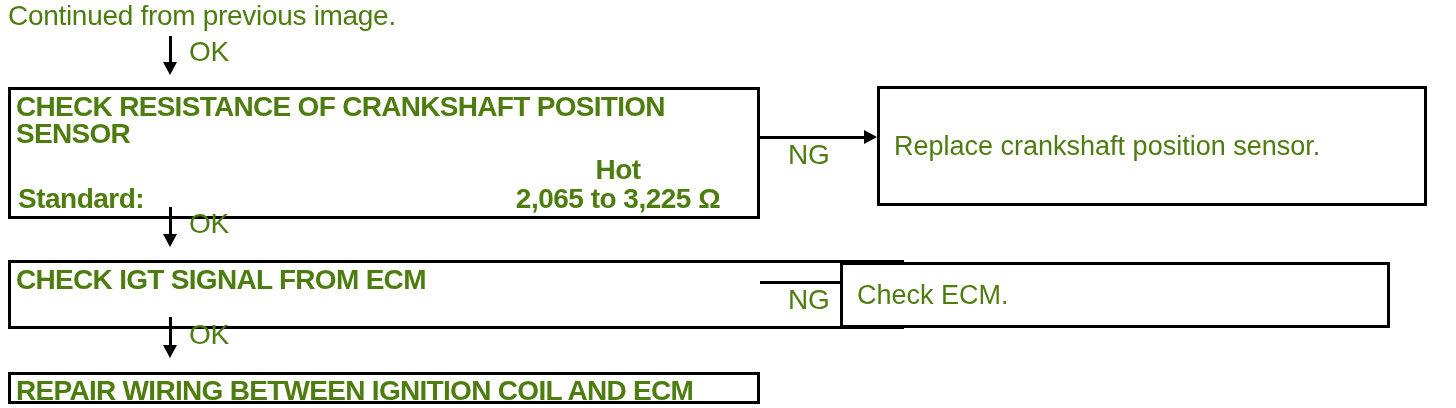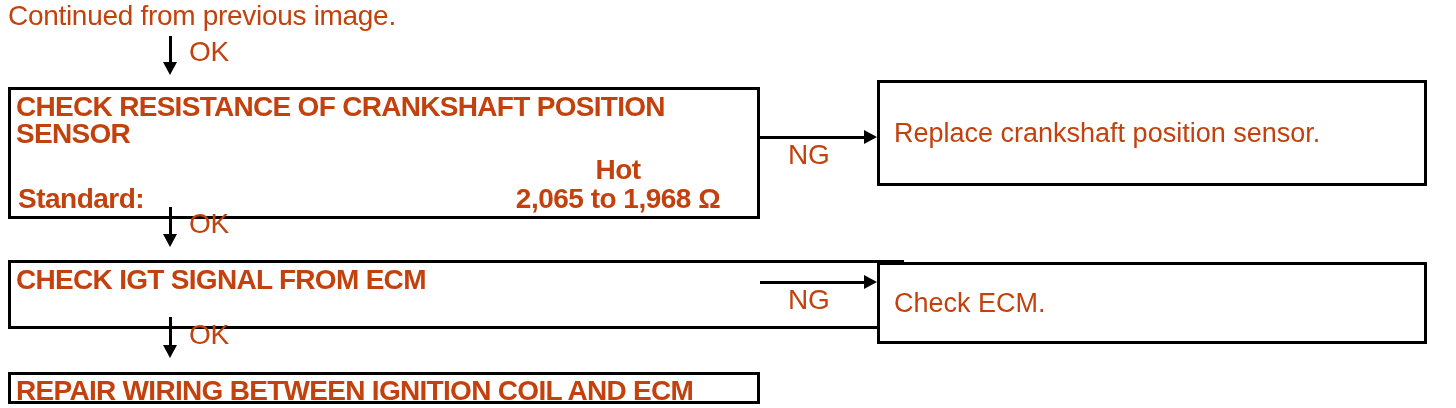--- a/index.html
+++ b/index.html
@@ -1,21 +1,21 @@
 <!DOCTYPE html>
 <html><head>
 <meta charset="utf-8">
 <style>
   html, body { margin: 0; padding: 0; background: #ffffff; }
   .canvas {
     position: relative;
     width: 1456px;
     height: 408px;
     background: #ffffff;
-    color: #c2410c;
+    color: #4d7c0f;
     font-family: "Liberation Sans", sans-serif;
     overflow: hidden;
     text-decoration: underline;
   }
   .box {
     position: absolute;
     border: 3px solid #000000;
     background: #ffffff;
     box-sizing: border-box;
     margin-top: 12px;
@@ -73,44 +73,44 @@
   <div class="lbl" style="left:8px; top:2px;">Continued from previous image.</div>
 
   <div class="vline" style="left:169px; top:36px; height:27px;"></div>
   <div class="head-down" style="left:163px; top:62px;"></div>
   <div class="lbl" style="left:189px; top:38px;">OK</div>
 
   <div class="box" style="left:8px; top:75px; width:752px; height:132px;">
     <div class="step-title" style="left:5px; top:3px; width:712px;">CHECK RESISTANCE OF CRANKSHAFT POSITION SENSOR</div>
     <div class="cell centered" style="left:492px; top:66px;">Hot</div>
     <div class="cell" style="left:7px; top:95px;">Standard:</div>
-    <div class="cell centered nowrap" style="left:492px; top:95px;">2,065 to 1,968 Ω</div>
+    <div class="cell centered nowrap" style="left:492px; top:95px;">2,065 to 3,225 Ω</div>
   </div>
 
   <div class="hline" style="left:760px; top:136px; width:105px;"></div>
   <div class="head-right" style="left:864px; top:130px;"></div>
   <div class="lbl" style="left:788px; top:141px;">NG</div>
 
-  <div class="box result-box" style="left:877px; top:68px; width:550px; height:106px;">
+  <div class="box result-box" style="left:877px; top:74px; width:550px; height:120px;">
     <span>Replace crankshaft position sensor.</span>
   </div>
 
   <div class="vline" style="left:169px; top:207px; height:28px;"></div>
   <div class="head-down" style="left:163px; top:234px;"></div>
   <div class="lbl" style="left:189px; top:210px;">OK</div>
 
   <div class="box" style="left:8px; top:248px; width:896px; height:69px;">
     <div class="step-title nowrap" style="left:5px; top:3px;">CHECK IGT SIGNAL FROM ECM</div>
   </div>
 
   <div class="hline" style="left:760px; top:281px; width:105px;"></div>
   <div class="head-right" style="left:864px; top:275px;"></div>
   <div class="lbl" style="left:788px; top:286px;">NG</div>
 
-  <div class="box result-box" style="left:877px; top:250px; width:550px; height:82px;">
+  <div class="box result-box" style="left:840px; top:250px; width:550px; height:66px;">
     <span>Check ECM.</span>
   </div>
 
   <div class="vline" style="left:169px; top:317px; height:29px;"></div>
   <div class="head-down" style="left:163px; top:345px;"></div>
   <div class="lbl" style="left:189px; top:321px;">OK</div>
 
   <div class="box" style="left:8px; top:360px; width:752px; height:32px;">
     <div class="step-title nowrap" style="left:5px; top:2px;">REPAIR WIRING BETWEEN IGNITION COIL AND ECM</div>
   </div>

